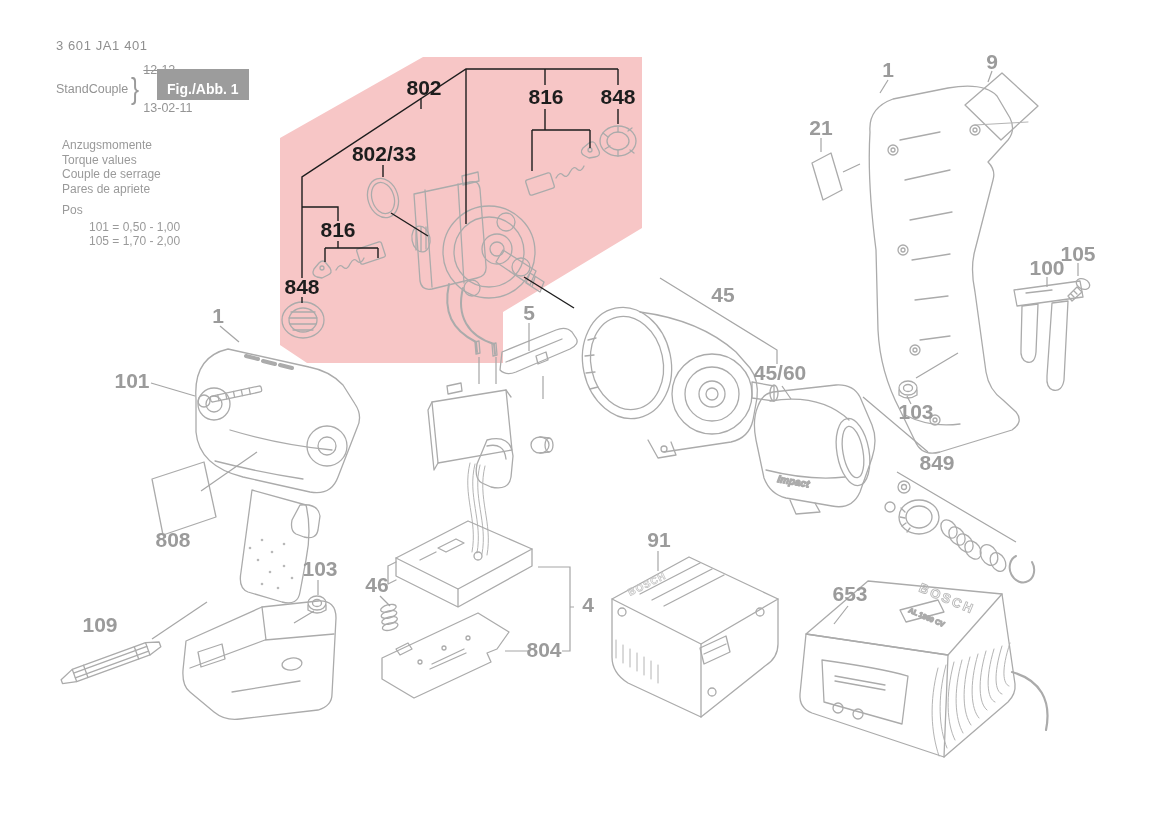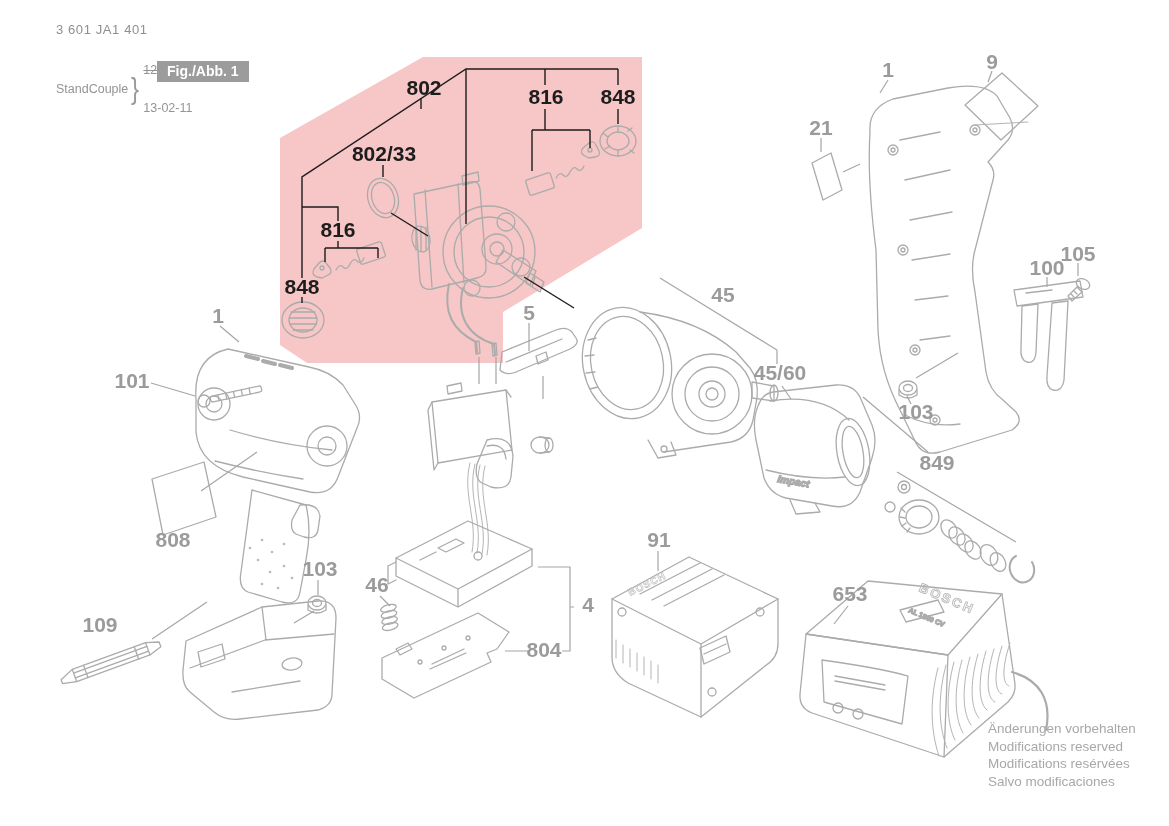--- a/index.html
+++ b/index.html
@@ -1,26 +1,26 @@
 <!DOCTYPE html>
 <html><head>
 <meta charset="utf-8">
 <style>
   html,body{margin:0;padding:0;background:#ffffff;}
   #page{position:relative;width:1169px;height:826px;background:#ffffff;overflow:hidden;
         font-family:"Liberation Sans", sans-serif;}
   
-  .doc-number{position:absolute;left:56px;top:22px;font-size:13px;color:#8f8f8f;letter-spacing:0.6px;}
+  .doc-number{position:absolute;left:56px;top:38px;font-size:13px;color:#8f8f8f;letter-spacing:0.6px;}
   .revision{position:absolute;left:56px;top:63px;color:#949494;font-size:12.5px;display:flex;align-items:center;}
   .revision .labels{display:flex;flex-direction:row;line-height:14px;}
   .revision .brace{font-size:30px;font-weight:200;margin:0 3px 0 2px;color:#9a9a9a;transform:scaleX(.8);}
   .revision .values{display:flex;flex-direction:column;line-height:14px;gap:24px;}
   .strike{text-decoration:line-through;}
-  .fig-badge{position:absolute;left:157px;top:61px;background:#9c9c9c;color:#ffffff;
-             font-size:14px;font-weight:bold;padding:2px 10px 3px 10px;}
+  .fig-badge{position:absolute;left:157px;top:69px;background:#9c9c9c;color:#ffffff;
+             font-size:14px;font-weight:bold;padding:12px 10px 3px 10px;}
   .torque{position:absolute;left:62px;top:138px;color:#9a9a9a;font-size:12px;line-height:14.5px;}
   .torque .pos{margin-top:7px;}
   .torque .entries{margin-top:2px;padding-left:27px;line-height:14px;}
   .footer-note{position:absolute;left:988px;top:720px;color:#a8a8a8;font-size:13.5px;line-height:17.5px;}
   
   svg text.callout{font-family:"Liberation Sans",sans-serif;font-weight:bold;font-size:21px;}
   svg text.hl{fill:#1d1d1d;}
   svg text.std{fill:#9b9b9b;}
   .lineart{stroke:#ababab;fill:none;stroke-width:1.3;stroke-linecap:round;stroke-linejoin:round;}
   .lineart-thin{stroke:#b4b4b4;fill:none;stroke-width:1;stroke-linecap:round;}
@@ -43,28 +43,33 @@
     </span>
     <span class="brace">}</span>
     <span class="values">
       <span class="strike">12-12</span>
       <span>13-02-11</span>
     </span>
   </div>
   <div class="fig-badge">Fig./Abb. 1</div>
 
   
-
-  
-  <div class="footer-note">
-    <div>Änderungen vorbehalten</div>
-    <div>Modifications reserved</div>
-    <div>Modifications resérvées</div>
-    <div>Salvo modificaciones</div>
+  <div class="torque">
+    <div>Anzugsmomente</div>
+    <div>Torque values</div>
+    <div>Couple de serrage</div>
+    <div>Pares de apriete</div>
+    <div class="pos">Pos</div>
+    <div class="entries">
+      <div>101 =  0,50 - 1,00</div>
+      <div>105 =  1,70 - 2,00</div>
+    </div>
   </div>
+
+  
 
   
   <svg width="1169" height="826" viewBox="0 0 1169 826">
 
     <polygon points="423,57 642,57 642,228 503,312 503,363 307,363 280,345 280,138" fill="#f7c6c6"></polygon>
 
     <g class="lineart">
       <path d="M196,399 Q193,357 228,349 L309,367 Q330,371 343,385 L355,404 Q363,416 357,428 L338,477 Q331,496 310,492 L243,477 Q199,466 196,432 Z"></path>
       <path d="M246,356 L258,359 M263,361 L275,364 M280,365 L292,368" style="stroke-width:4"></path>
       <circle cx="214" cy="404" r="16"></circle>

